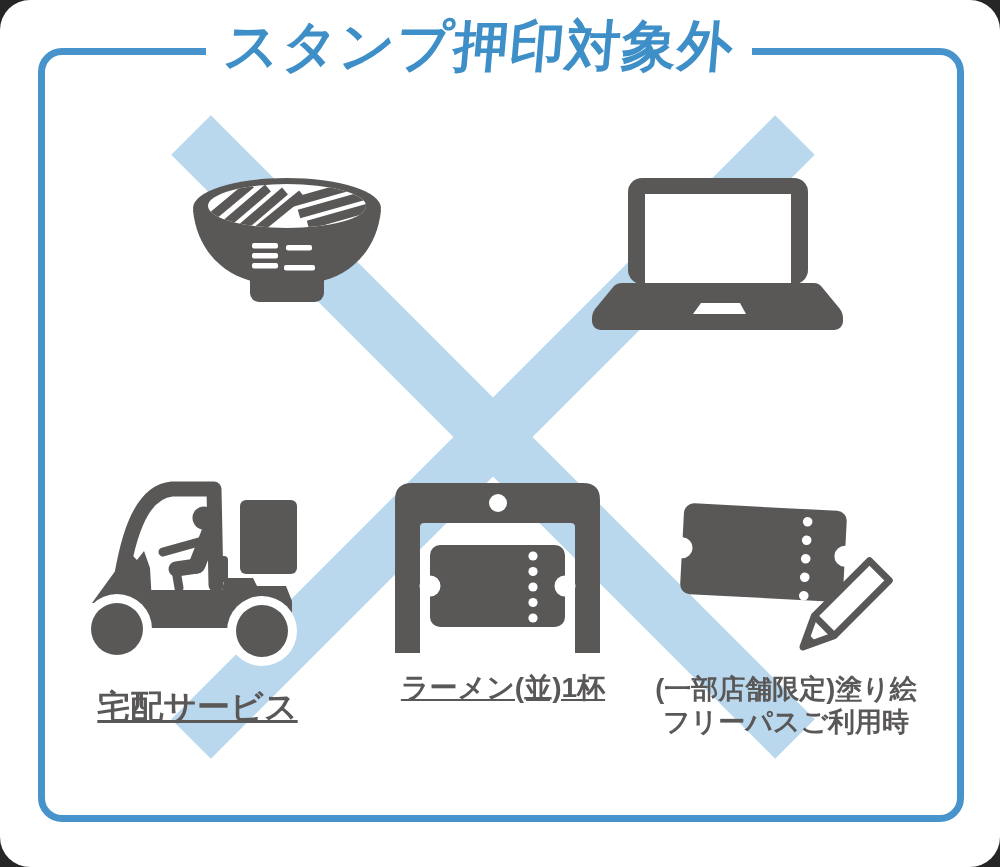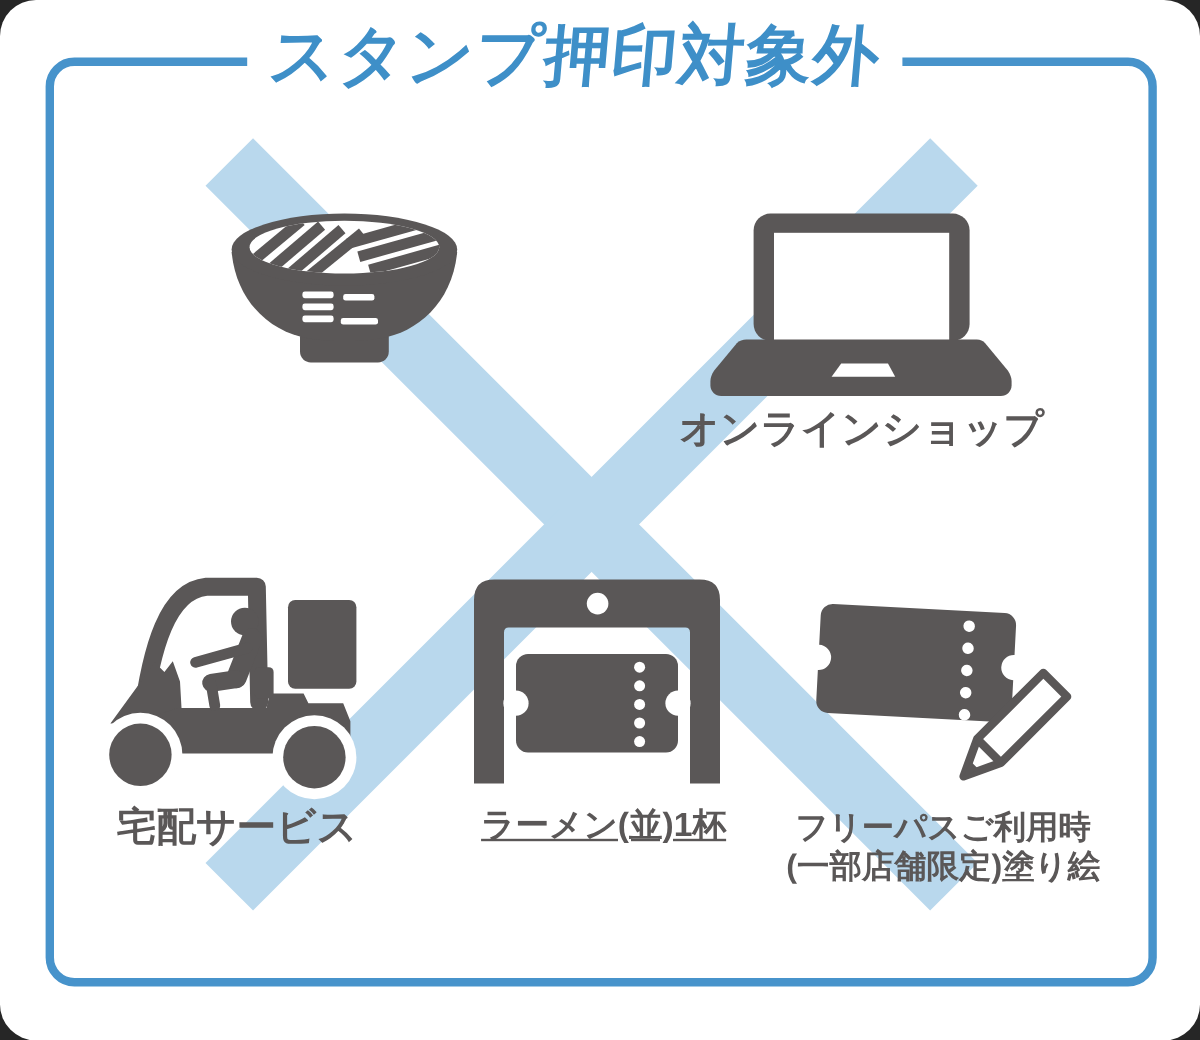--- a/index.html
+++ b/index.html
@@ -57,21 +57,21 @@
   .ink-s{stroke:var(--ink-gray);}
   .item-label{
     position:absolute;z-index:3;text-align:center;
     color:var(--ink-gray);font-weight:700;white-space:nowrap;
   }
   .lbl-lg{font-size:33px;line-height:41px;}
   .lbl-md{font-size:28px;line-height:33px;text-decoration:underline;}
   .lbl-sm{font-size:27px;line-height:33px;}
   .lab-mini{left:150px;top:326px;width:270px;}
   .lab-shop{left:566px;top:336px;width:300px;}
-  .lab-delivery{left:60px;top:668px;width:275px;}
+  .lab-delivery{left:60px;top:686px;width:275px;text-decoration:underline;}
   .lab-coupon{left:370px;top:671px;width:266px;}
   .lab-pass{left:650px;top:673px;width:272px;}
   .svg-ramen{left:182px;top:162px;width:210px;height:150px;}
   .svg-laptop{left:588px;top:170px;width:262px;height:164px;}
   .svg-scooter{left:90px;top:476px;width:212px;height:184px;}
   .svg-phone{left:393px;top:478px;width:212px;height:178px;}
   .svg-ticket{left:668px;top:478px;width:246px;height:182px;}
 </style>
 </head>
 <body>
@@ -113,23 +113,20 @@
       <rect x="284" y="265" width="31" height="5.5" rx="2"></rect>
     </g>
   </svg>
 
   <svg class="icon-svg svg-laptop" viewBox="588 170 262 164">
     <rect x="628" y="178" width="180" height="106" rx="14" class="ink"></rect>
     <rect x="645" y="194" width="146" height="90" fill="#fff"></rect>
     <path d="M 622,283 L 814,283 C 817,283 819,284 821,286 L 840,309 C 842,312 843,315 843,318 L 843,321 C 843,326 839,330 834,330 L 601,330 C 596,330 592,326 592,321 L 592,318 C 592,315 593,312 595,309 L 614,286 C 616,284 619,283 622,283 Z" class="ink"></path>
     <path d="M 701,303 L 740,303 L 746,314 L 693,314 Z" fill="#fff"></path>
   </svg>
-  <div class="item-label lbl-lg lab-shop">
-    <div>オンラインショップ</div>
-  </div>
 
   <svg class="icon-svg svg-scooter" viewBox="90 476 212 184">
     <path d="M 118,601 C 126,538 140,492 172,489 L 214,489 L 216,585" fill="none" class="ink-s" stroke-width="15" stroke-linejoin="round" stroke-linecap="round"></path>
     <path d="M 92,603 L 129,552 L 137,560 L 144,551 L 150,568 L 152,603 Z" class="ink"></path>
     <path d="M 96,628 L 96,607 L 148,590 L 222,590 L 225,578 L 253,578 L 257,586 L 286,586 L 292,601 L 292,628 Z" class="ink"></path>
     <circle cx="117" cy="629" r="35" fill="#fff"></circle>
     <circle cx="262" cy="631" r="35" fill="#fff"></circle>
     <circle cx="117" cy="629" r="26" class="ink"></circle>
     <circle cx="262" cy="631" r="26" class="ink"></circle>
     <rect x="240" y="500" width="57" height="74" rx="6" class="ink"></rect>
@@ -177,17 +174,17 @@
         <circle cx="806" cy="593.5" r="4.8"></circle>
       </g>
     </g>
     <g transform="translate(803 647) rotate(45)">
       <path d="M -14,-108 L 14,-108 L 14,-30 L 0,0 L -14,-30 Z" fill="#fff" class="ink-s" stroke-width="7" stroke-linejoin="round"></path>
       <line x1="-14" y1="-30" x2="14" y2="-30" class="ink-s" stroke-width="7"></line>
       <path d="M -5,-13 L 5,-13 L 0,0 Z" class="ink"></path>
     </g>
   </svg>
   <div class="item-label lbl-sm lab-pass">
+    <div>(一部店舗限定)塗り絵</div>
     <div>フリーパスご利用時</div>
-    <div>(一部店舗限定)塗り絵</div>
   </div>
 
 </div>
 
 </body></html>

